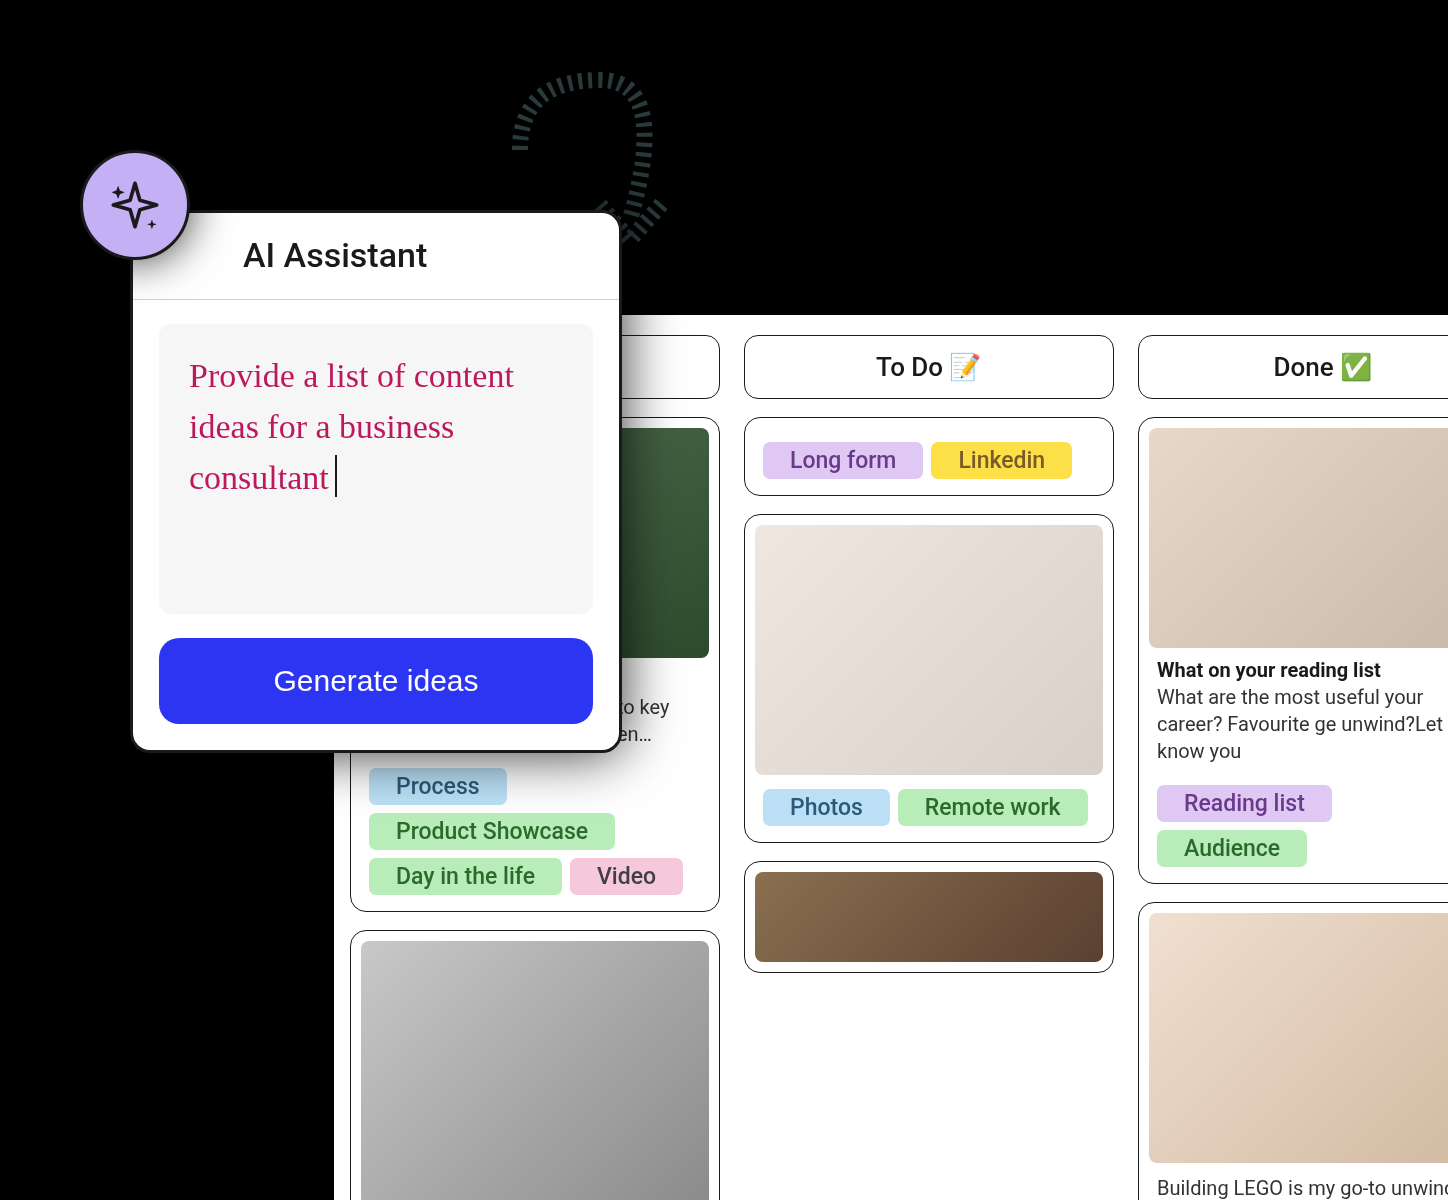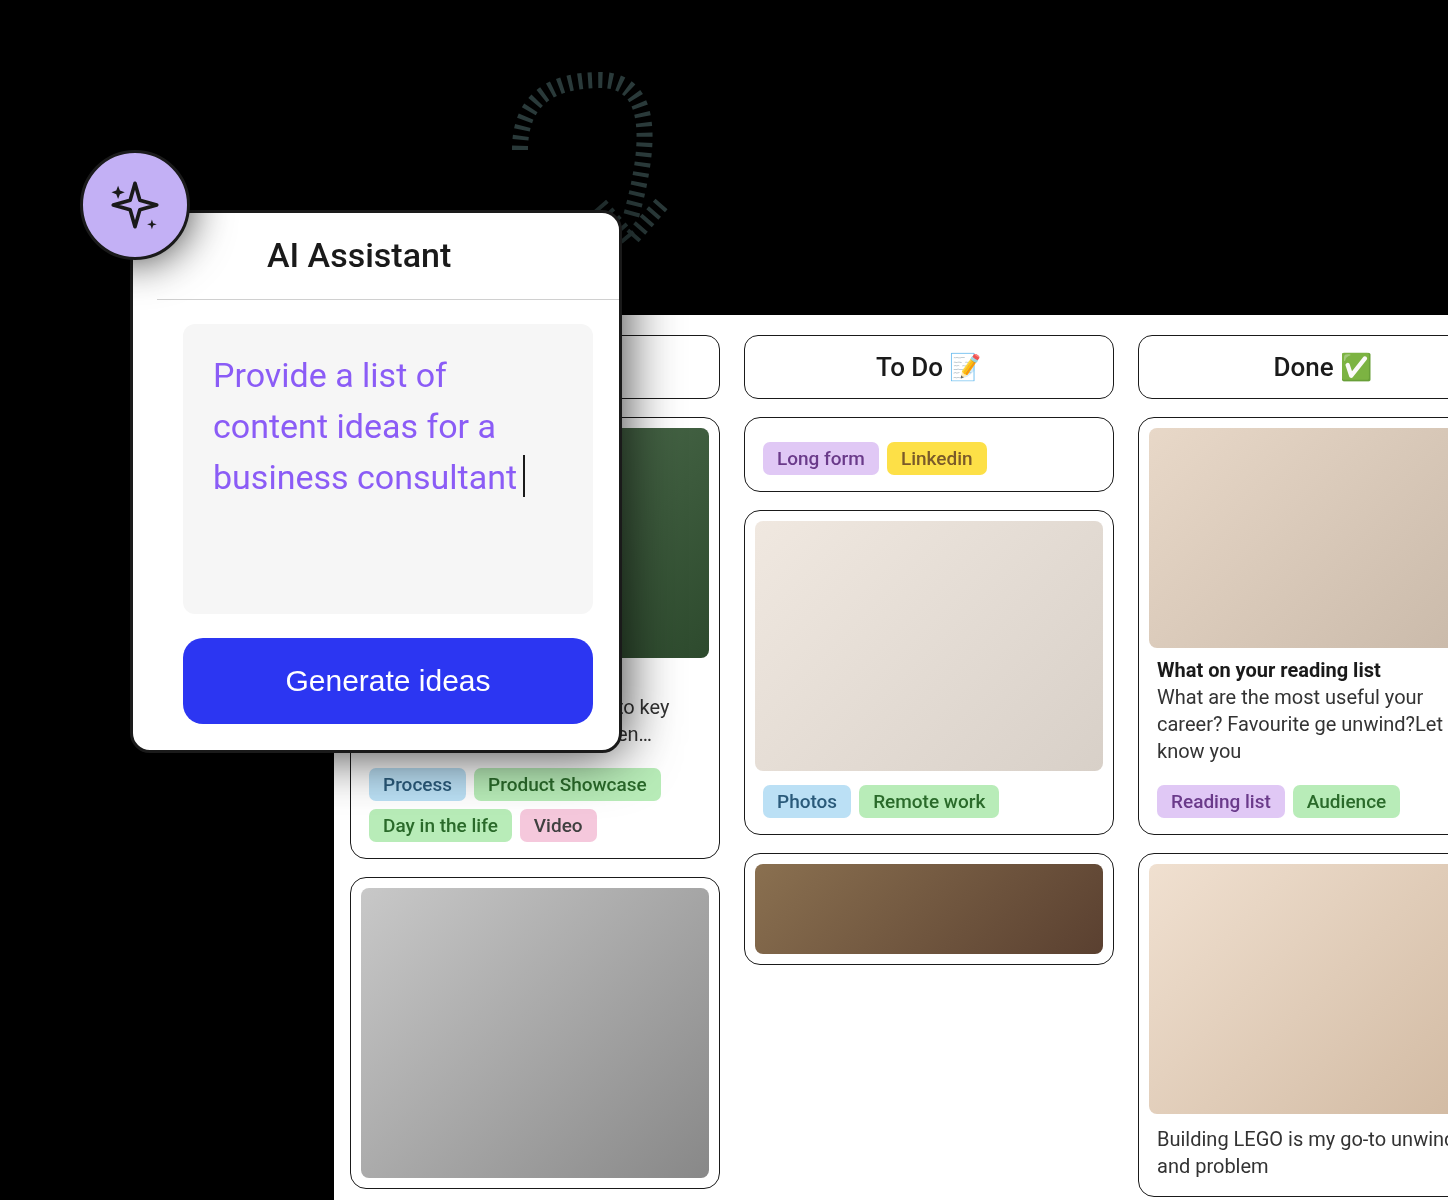--- a/index.html
+++ b/index.html
@@ -78,63 +78,63 @@
 .card-image.lego { background: linear-gradient(135deg, #f0e0d0, #d0b8a0); height: 250px; }
 .card-image.window { background: linear-gradient(135deg, #8a7050, #5a4030); height: 90px; }
 
 .card-body { padding: 10px 8px 6px; }
 .card-title { font-size: 20px; font-weight: 700; color: #1a1a1a; display: inline; }
 .card-text { font-size: 20px; color: #333; line-height: 1.35; display: inline; }
 .card-text-block { font-size: 20px; color: #333; line-height: 1.35; margin-top: 2px; }
 
 .tags { display: flex; flex-wrap: wrap; gap: 8px; margin-top: 14px; padding: 0 8px 6px; }
 .tag {
-  font-size: 19px;
-  padding: 5px 14px;
+  font-size: 23px;
+  padding: 5px 27px;
   border-radius: 7px;
   font-weight: 500;
 }
 .tag.blue { background: #bbe0f5; color: #2a5a7a; }
 .tag.green { background: #b8ecb8; color: #2a6a2a; }
 .tag.pink { background: #f5c8dc; color: #404040; }
 .tag.purple { background: #e0c8f5; color: #6a3a8a; }
 .tag.yellow { background: #fde047; color: #7a5a2a; }
 
 .ai-panel {
   position: absolute;
   left: 130px;
   top: 210px;
   width: 492px;
   background: #fff;
   border: 3px solid #1a1a1a;
   border-radius: 20px;
   z-index: 10;
   filter: drop-shadow(0 0 28px rgba(0,0,0,0.8));
-  padding-left: 24px;
 }
 
 .ai-header {
   padding: 22px 28px 24px 110px;
   font-size: 34px;
   font-weight: 500;
   color: #1a1a1a;
   border-bottom: 1.5px solid #d0d0d0;
 }
 
 .ai-body { padding: 24px 26px 26px; }
 
 .ai-textarea {
   background: #f6f6f6;
   border-radius: 12px;
   padding: 26px 30px;
   font-size: 34px;
-  color: #8b5cf6;
+  color: #be185d;
   line-height: 1.5;
   min-height: 290px;
   position: relative;
+  font-family: Liberation Serif, serif;
 }
 .cursor-bar {
   display: inline-block;
   width: 2px;
   height: 42px;
   background: #1a1a1a;
   vertical-align: -8px;
   margin-left: 6px;
 }
 

